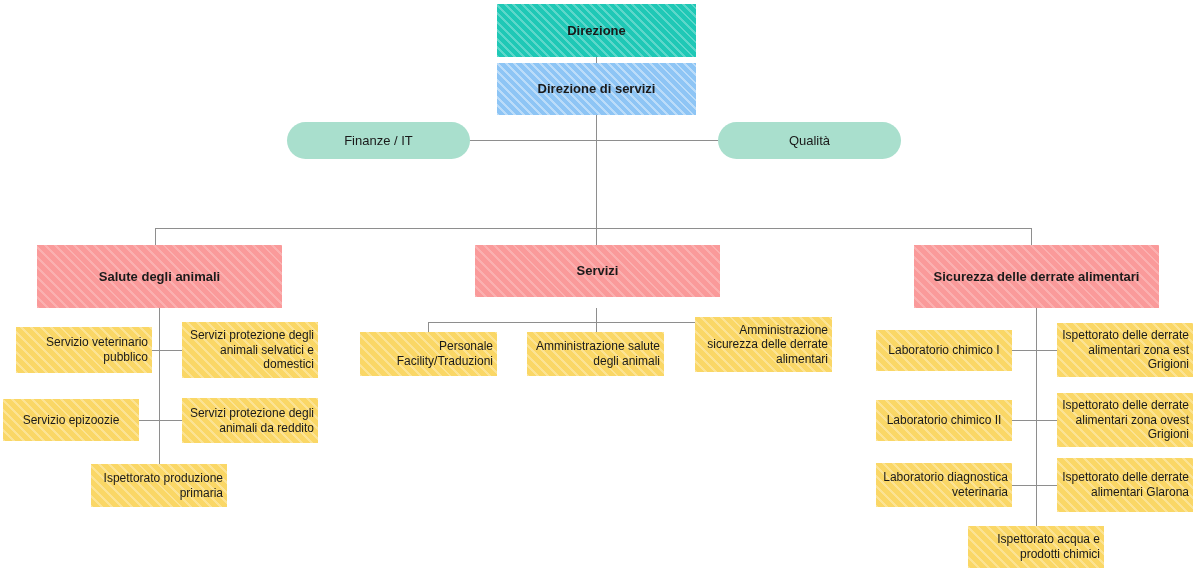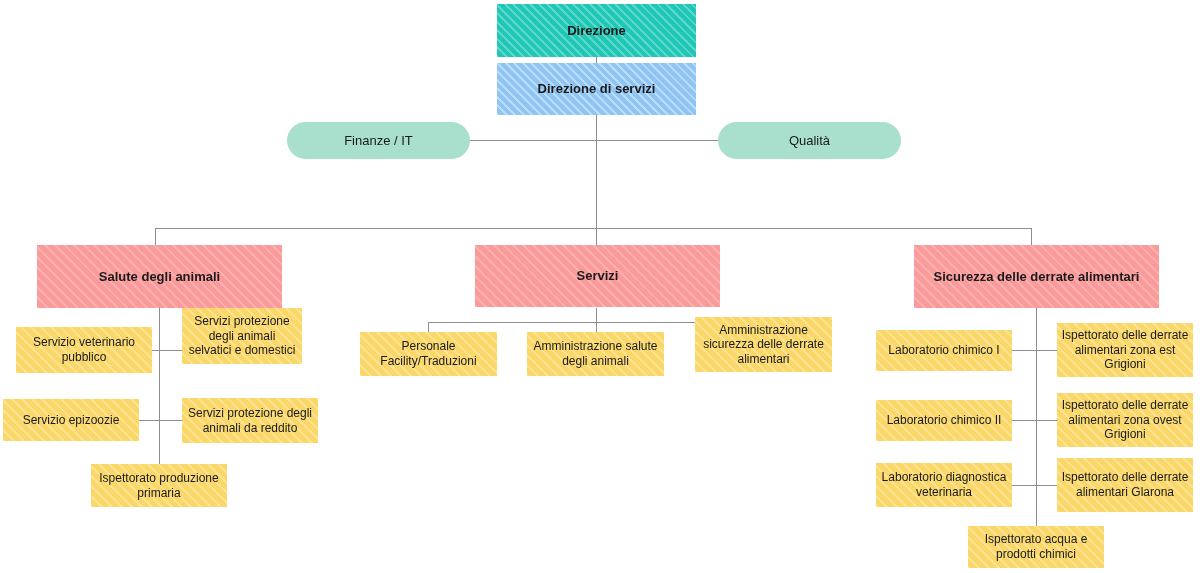--- a/index.html
+++ b/index.html
@@ -14,21 +14,21 @@
     background: #ffffff;
     font-family: "Liberation Sans", sans-serif;
     overflow: hidden;
   }
   .node {
     position: absolute;
     box-sizing: border-box;
     display: flex;
     align-items: center;
     justify-content: center;
-    text-align: center;
+    text-align: right;
     color: #1a1a1a;
     line-height: 1.22;
     z-index: 2;
     white-space: pre-line;
   }
 
   
   .n-direzione {
     background-color: #1fc8b6;
     background-image: repeating-linear-gradient(
@@ -138,27 +138,27 @@
   <div class="node n-direzione" style="left:497px; top:4px; width:199px; height:53px;">Direzione</div>
 
   <div class="node n-blue" style="left:497px; top:63px; width:199px; height:52px;">Direzione di servizi</div>
 
   <div class="node n-pill" style="left:287px; top:122px; width:183px; height:37px;">Finanze / IT</div>
 
   <div class="node n-pill" style="left:718px; top:122px; width:183px; height:37px;">Qualità</div>
 
   <div class="node n-pink" style="left:37px; top:245px; width:245px; height:63px;">Salute degli animali</div>
 
-  <div class="node n-pink" style="left:475px; top:245px; width:245px; height:62px;">Servizi</div>
+  <div class="node n-pink" style="left:475px; top:245px; width:245px; height:52px;">Servizi</div>
 
   <div class="node n-pink" style="left:914px; top:245px; width:245px; height:63px;">Sicurezza delle derrate alimentari</div>
 
   <div class="node n-yellow" style="left:16px; top:327px; width:136px; height:46px;">Servizio veterinario pubblico</div>
 
-  <div class="node n-yellow" style="left:182px; top:308px; width:120px; height:56px;">Servizi protezione degli animali selvatici e domestici</div>
+  <div class="node n-yellow" style="left:182px; top:322px; width:136px; height:56px;">Servizi protezione degli animali selvatici e domestici</div>
 
   <div class="node n-yellow" style="left:3px; top:399px; width:136px; height:42px;">Servizio epizoozie</div>
 
   <div class="node n-yellow" style="left:182px; top:398px; width:136px; height:45px;">Servizi protezione degli animali da reddito</div>
 
   <div class="node n-yellow" style="left:360px; top:332px; width:137px; height:44px;">Personale Facility/Traduzioni</div>
 
   <div class="node n-yellow" style="left:91px; top:464px; width:136px; height:43px;">Ispettorato produzione primaria</div>
 
   <div class="node n-yellow" style="left:527px; top:332px; width:137px; height:44px;">Amministrazione salute degli animali</div>

